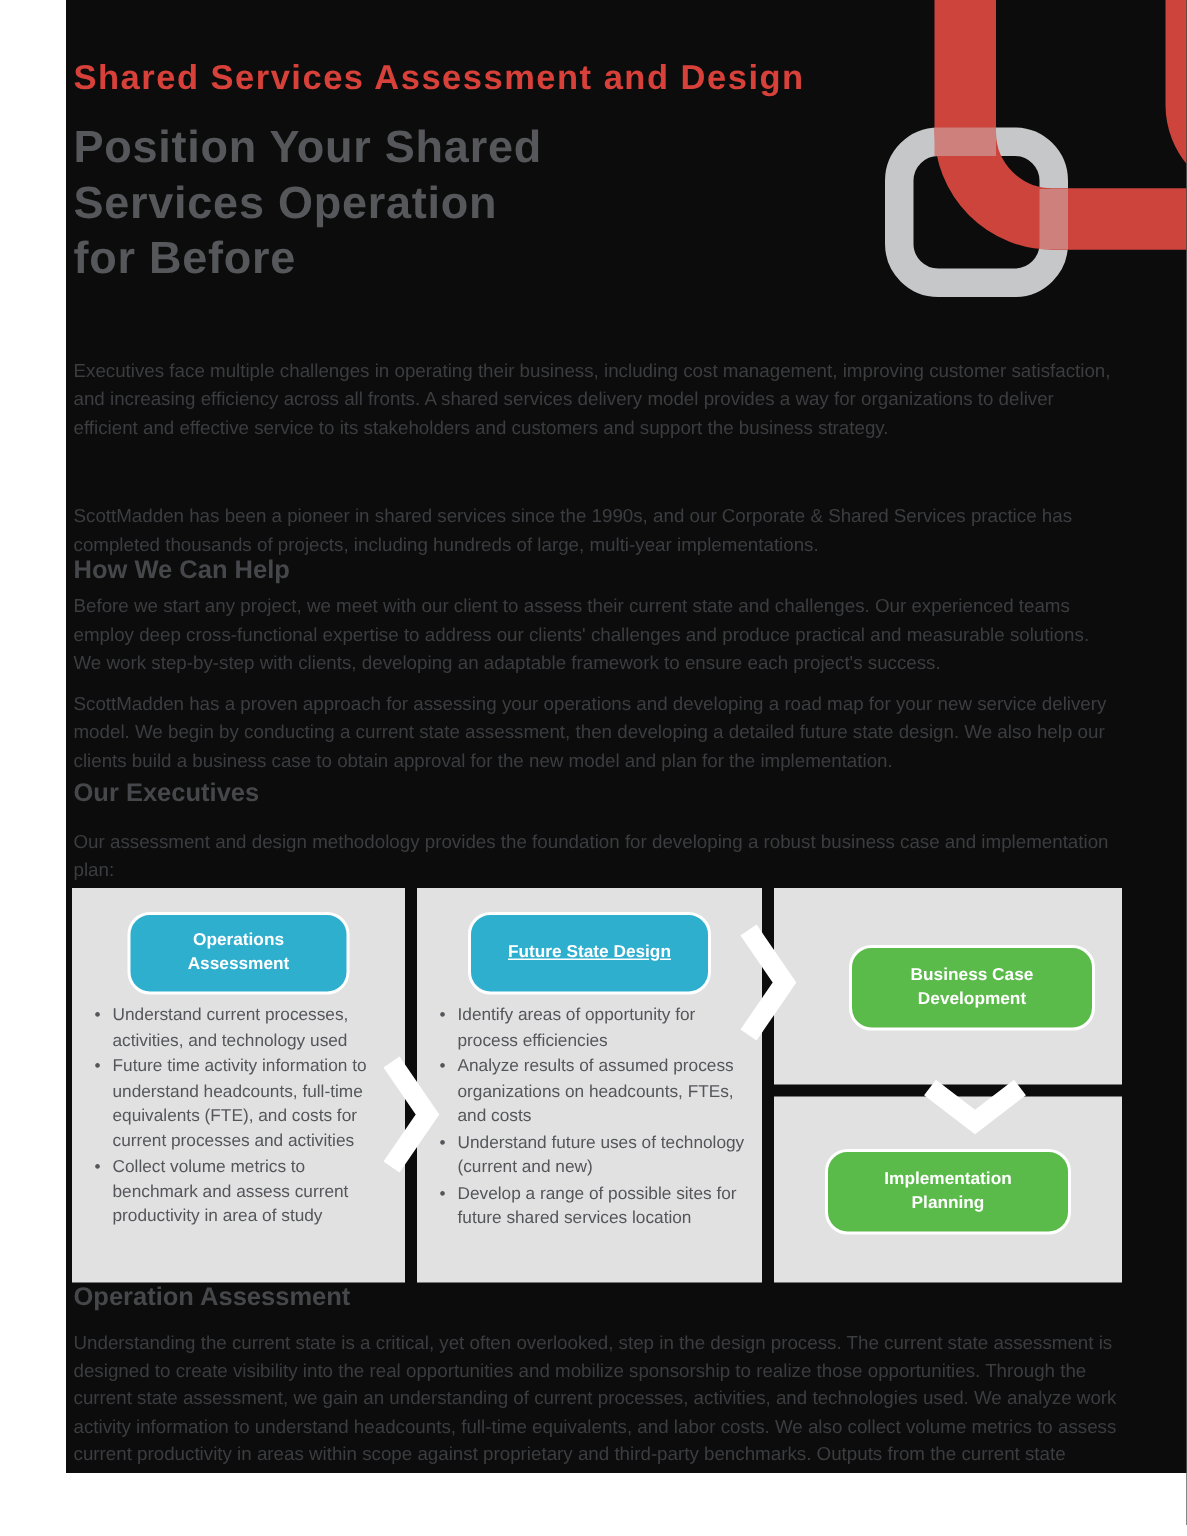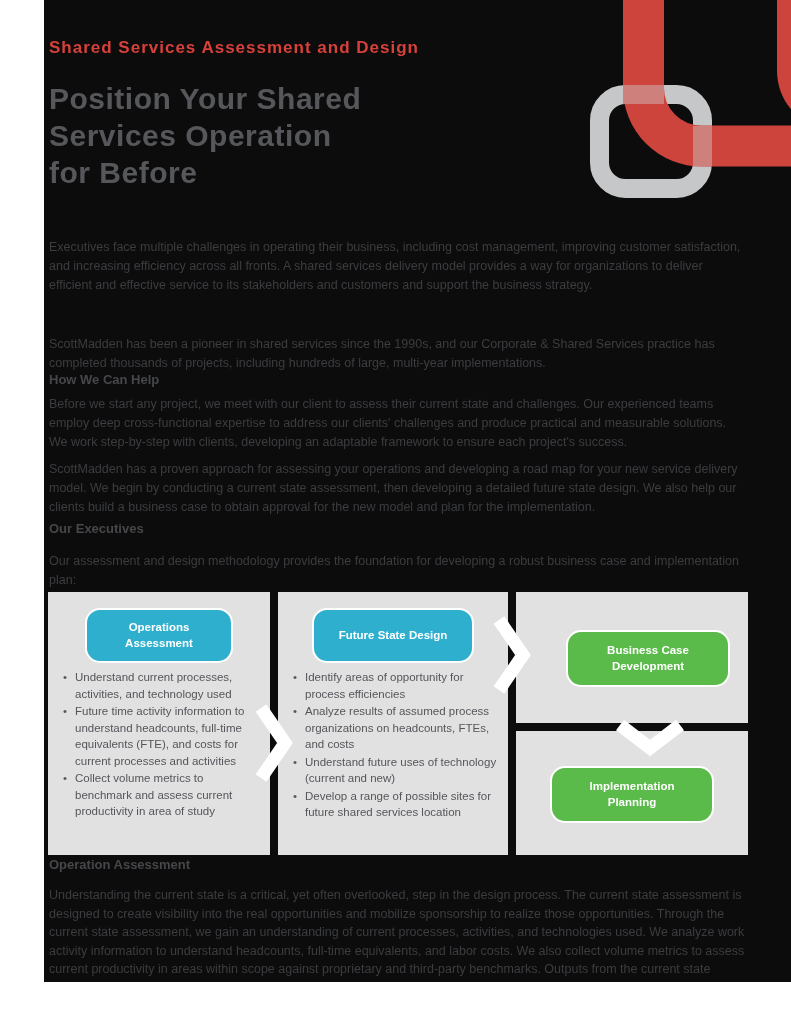--- a/index.html
+++ b/index.html
@@ -8,36 +8,36 @@
     font-family:"Liberation Sans", sans-serif;overflow:hidden;
   }
   .page{
     position:absolute;left:44px;top:0;width:747px;height:982px;
     background:var(--page-black,#0c0c0c);overflow:hidden;
   }
   .deco{position:absolute;left:487px;top:0;}
   .content{position:absolute;left:5px;top:0;width:695px;}
   .eyebrow{
     position:absolute;top:38px;left:0;margin:0;
-    font-size:17px;font-weight:bold;letter-spacing:1px;
+    font-size:23px;font-weight:bold;letter-spacing:1px;
     color:var(--accent-red,#d8403a);white-space:nowrap;
   }
   .title{
     position:absolute;top:80px;left:0;margin:0;
     font-size:30px;line-height:37px;font-weight:bold;letter-spacing:.5px;
     color:var(--title-gray,#56575a);
   }
   .title span{display:block;}
   .para{
     position:absolute;left:0;margin:0;width:692px;
     font-size:12.5px;line-height:19px;color:var(--body-gray,#3c3d40);
   }
   .sec-head{
     position:absolute;left:0;margin:0;width:692px;
-    font-size:13px;line-height:18px;font-weight:bold;color:var(--heading-gray,#46474a);
+    font-size:17px;line-height:18px;font-weight:bold;color:var(--heading-gray,#46474a);
   }
   .p-intro1{top:238px;}
   .p-intro2{top:335px;}
   .h-how{top:371px;}
   .p-how1{top:395px;}
   .p-how2{top:460px;}
   .h-method{top:520px;}
   .p-method{top:552px;}
   .diagram{
     position:absolute;left:4px;top:592px;width:700px;height:263px;
@@ -51,21 +51,21 @@
   .col3 .panel-bottom{height:124px;}
   .step-box{
     box-sizing:border-box;border:2px solid #ffffff;border-radius:15px;
     color:#ffffff;font-weight:bold;font-size:11.5px;line-height:1.35;
     display:flex;align-items:center;justify-content:center;text-align:center;
     padding:4px 12px;
   }
   .blue{background:var(--process-blue,#2fafce);}
   .green{background:var(--process-green,#5bbb4a);}
   .col1 .step-box{width:148px;height:55px;margin:16px auto 0;}
-  .col2 .step-box{width:162px;height:55px;margin:16px auto 0;}
+  .col2 .step-box{width:162px;height:55px;margin:16px auto 0;text-decoration:underline;}
   .col3 .step-box{width:164px;height:57px;}
   .col3 .panel-top .step-box{margin:38px 18px 0 auto;}
   .col3 .panel-bottom .step-box{margin:35px 34px 0 auto;}
   ul.bullets{margin:6px 0 0;padding:0 8px 0 14px;list-style:none;}
   ul.bullets li{
     position:relative;padding-left:13px;margin:0 0 1px;
     font-size:11.5px;line-height:16.5px;color:var(--bullet-gray,#55565a);
   }
   ul.bullets li::before{content:"\2022";position:absolute;left:1px;}
   .arrow{position:absolute;}

